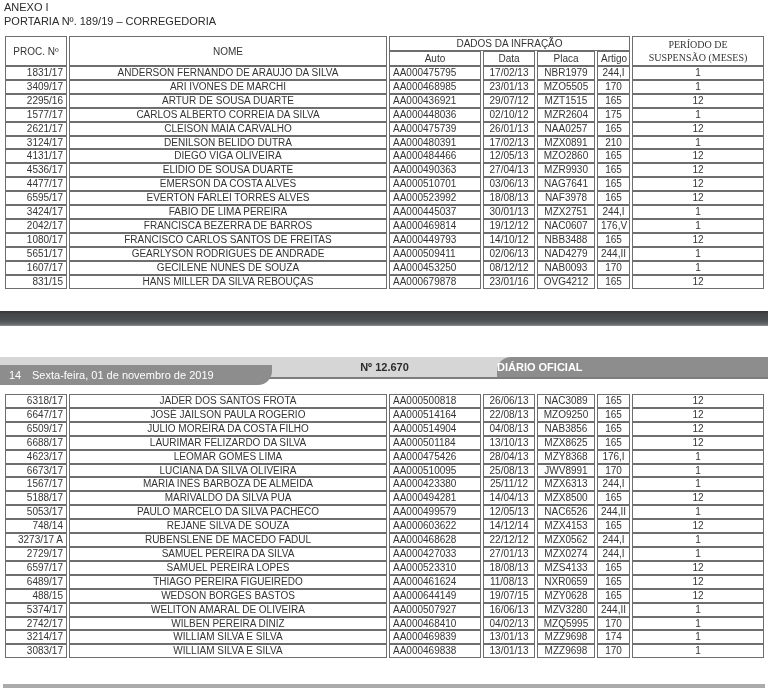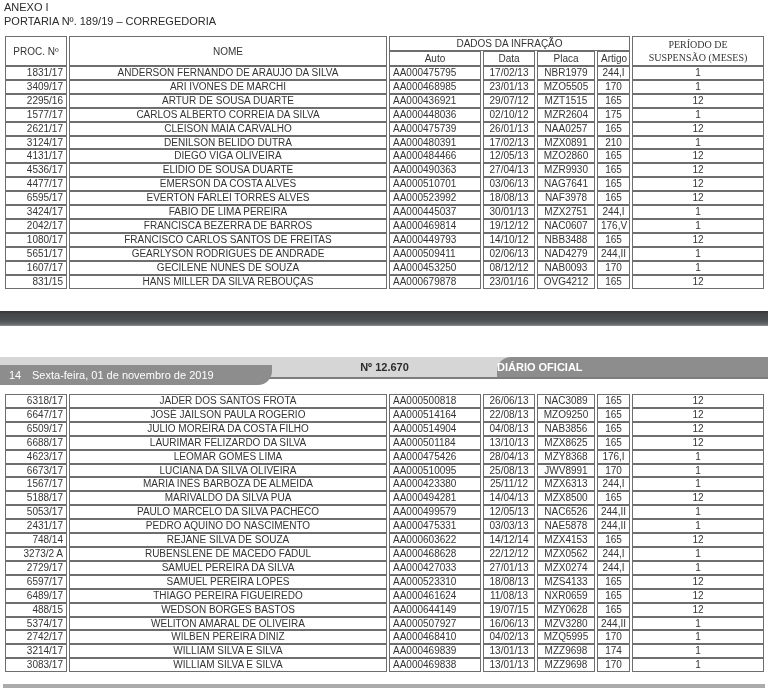--- a/index.html
+++ b/index.html
@@ -353,39 +353,30 @@
       <tr>
         <td class="c0">5053/17</td>
         <td class="c1">PAULO MARCELO DA SILVA PACHECO</td>
         <td class="c2">AA000499579</td>
         <td class="c3">12/05/13</td>
         <td class="c4">NAC6526</td>
         <td class="c5">244,II</td>
         <td class="c6">1</td>
       </tr>
       <tr>
-        <td class="c0">2431/17</td>
-        <td class="c1">PEDRO AQUINO DO NASCIMENTO</td>
-        <td class="c2">AA000475331</td>
-        <td class="c3">03/03/13</td>
-        <td class="c4">NAE5878</td>
-        <td class="c5">244,II</td>
-        <td class="c6">1</td>
-      </tr>
-      <tr>
         <td class="c0">748/14</td>
         <td class="c1">REJANE SILVA DE SOUZA</td>
         <td class="c2">AA000603622</td>
         <td class="c3">14/12/14</td>
         <td class="c4">MZX4153</td>
         <td class="c5">165</td>
         <td class="c6">12</td>
       </tr>
       <tr>
-        <td class="c0">3273/2 A</td>
+        <td class="c0">3273/17 A</td>
         <td class="c1">RUBENSLENE DE MACEDO FADUL</td>
         <td class="c2">AA000468628</td>
         <td class="c3">22/12/12</td>
         <td class="c4">MZX0562</td>
         <td class="c5">244,I</td>
         <td class="c6">1</td>
       </tr>
       <tr>
         <td class="c0">2729/17</td>
         <td class="c1">SAMUEL PEREIRA DA SILVA</td>

